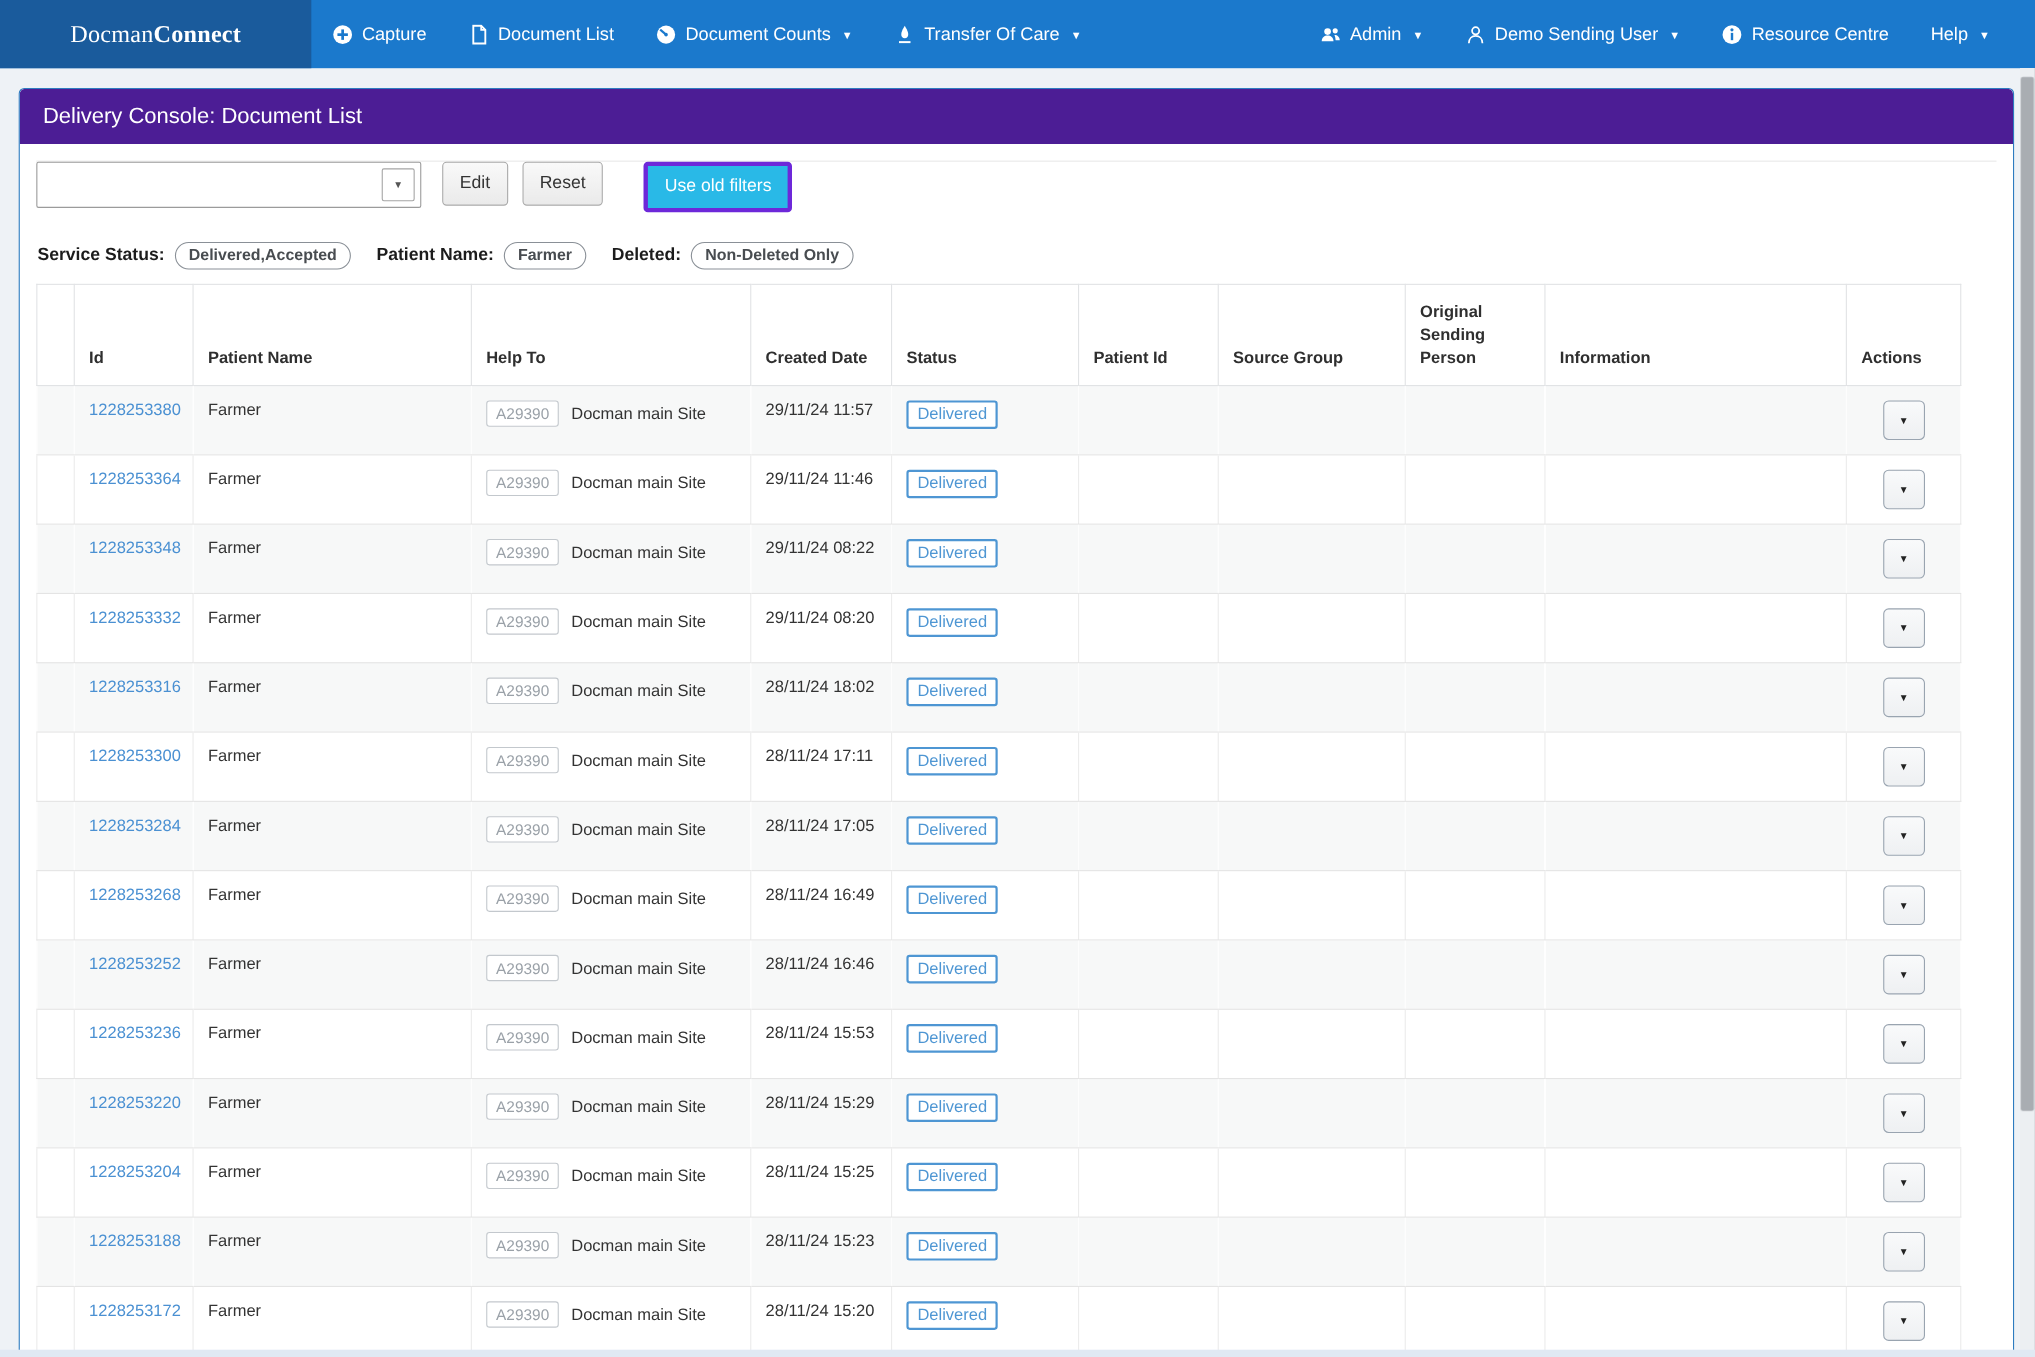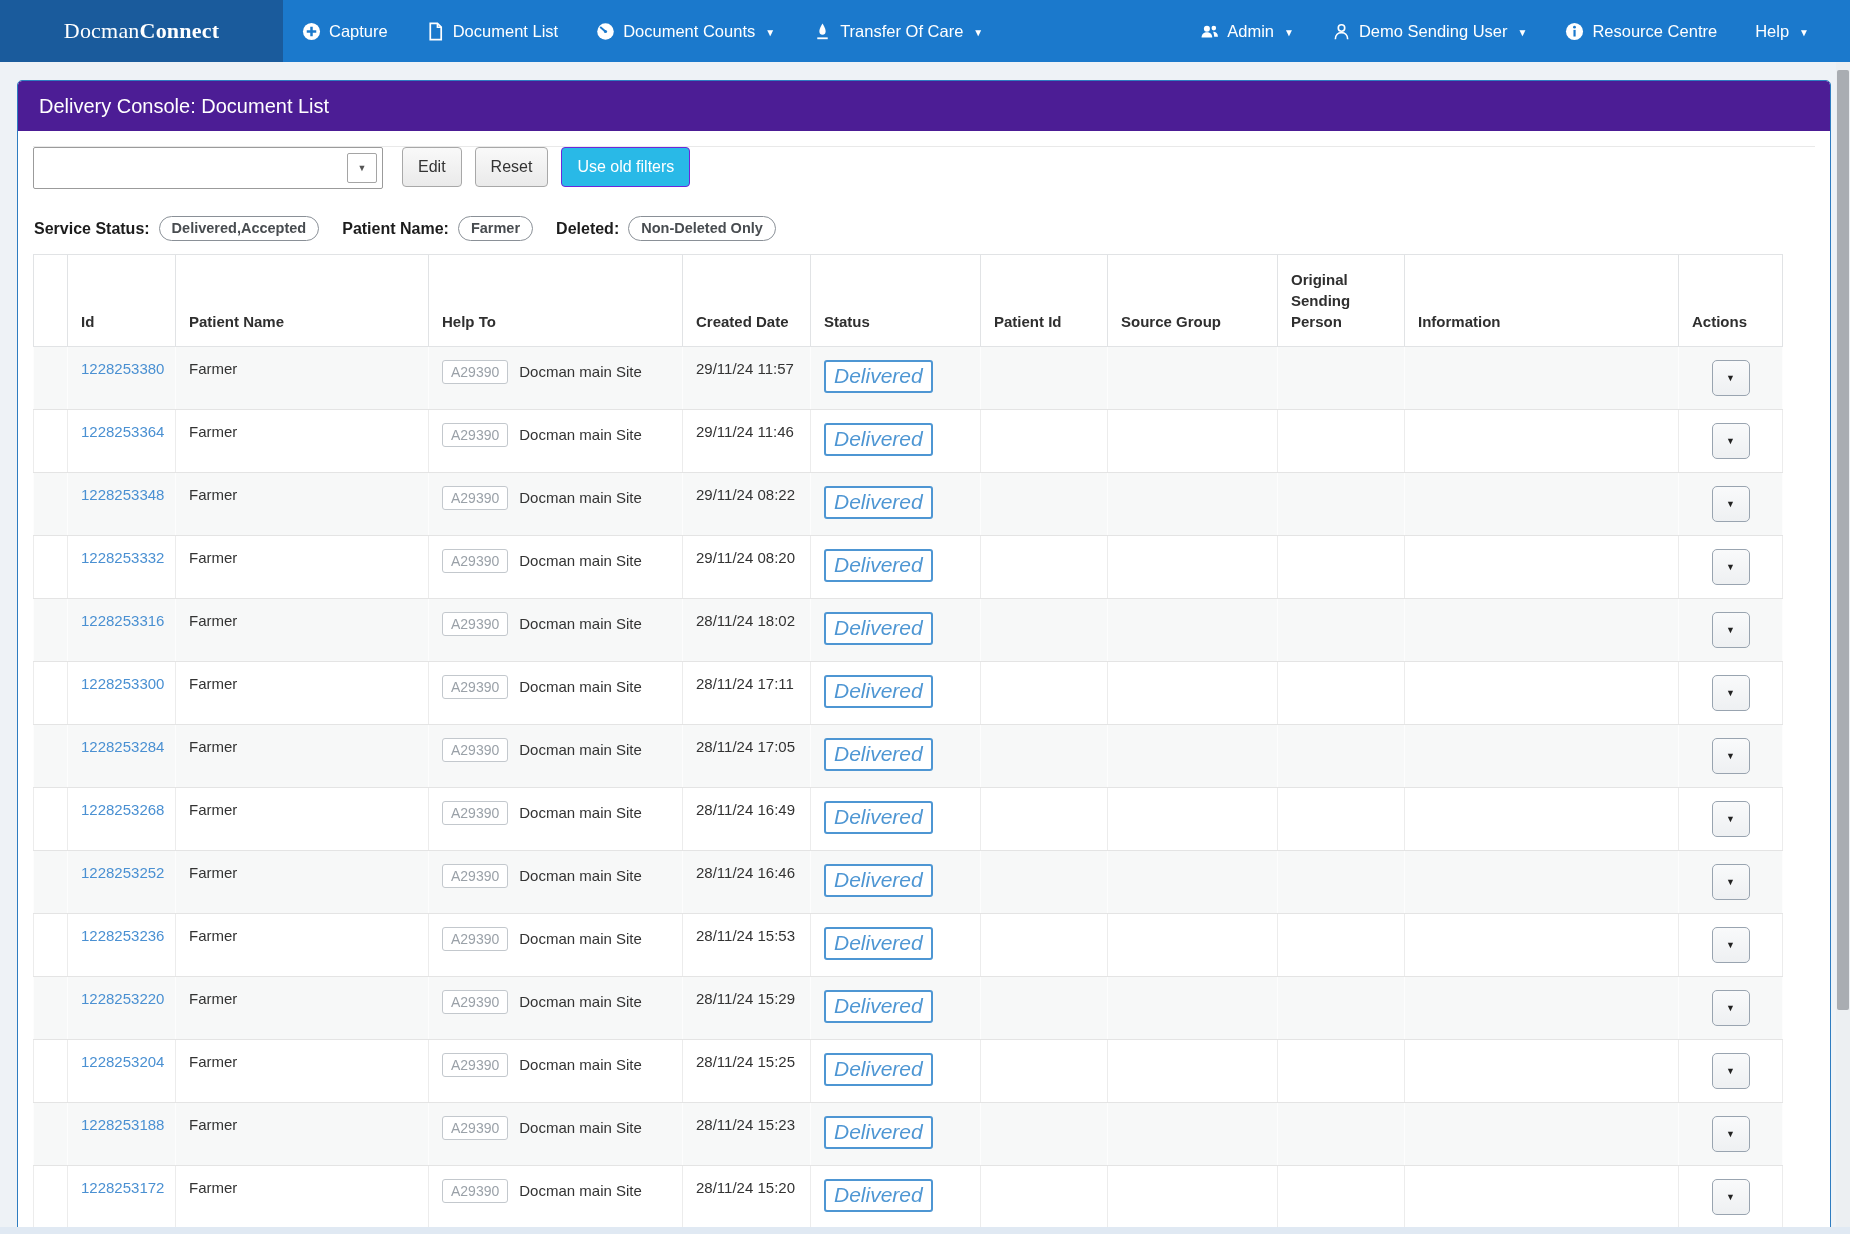--- a/index.html
+++ b/index.html
@@ -55,21 +55,21 @@
     font-family:"Liberation Sans",sans-serif; background:transparent; }
   .sf-caret-btn {
     position:absolute; top:5px; right:5px; width:30px; height:30px;
     border:1px solid #a5a5a5; background:#fff; border-radius:2px;
     display:flex; align-items:center; justify-content:center; cursor:pointer;
     color:#555; font-size:9px;
   }
   .btn { font-family:"Liberation Sans",sans-serif; font-size:16px; border-radius:4px;
     padding:8px 15px; cursor:pointer; line-height:1.35; }
   .btn-default { background:linear-gradient(#f9f9f9,#eaeaea); border:1px solid #a8a8a8; color:#333; }
-  .btn-info { background:#29b9e7; border:1px solid #6d28d9; color:#fff; }
+  .btn-info { background:#29b9e7; border:4px solid #6d28d9; color:#fff;margin-left:24px; }
 
   .filters-row { display:flex; align-items:center; margin:27px 0 13px 1px; flex-wrap:wrap; }
   .filter-label { font-size:16px; font-weight:700; color:#1c1c1c; margin-right:9px; }
   .pill {
     display:inline-block; border:1.5px solid #8a9097; border-radius:14px;
     padding:3px 12px 4px; font-size:14.5px; font-weight:700; color:#484c50;
     background:#fff; margin-right:23px; cursor:pointer; white-space:nowrap;
   }
 
   
@@ -86,21 +86,21 @@
     height:58px; background:#fff; white-space:nowrap; overflow:hidden;
   }
   tr.striped td { background:#f7f8f8; border-left-color:#fdfdfd; border-right-color:#fdfdfd; }
   .id-link { color:#4a90d2; text-decoration:none; cursor:pointer; }
   .code-badge {
     display:inline-block; border:1px solid #c3c8cd; border-radius:3px;
     color:#9aa1a8; font-size:14px; padding:3px 8px; margin-right:11px; background:#fff;
   }
   .status-badge {
     display:inline-block; border:2px solid #4e96d3; border-radius:3px;
-    color:#4e96d3; font-size:21px; padding:2px 8px 3px; background:#fff;font-style:italic;
+    color:#4e96d3; font-size:15px; padding:2px 8px 3px; background:#fff;
   }
   .c-actions { text-align:center; }
   .action-btn {
     width:38px; height:36px; border:1px solid #99a4b0; border-radius:5px;
     background:linear-gradient(#f9fafb,#eef0f2); color:#222;
     display:inline-flex; align-items:center; justify-content:center;
     cursor:pointer; font-size:9px;
   }
 
   

